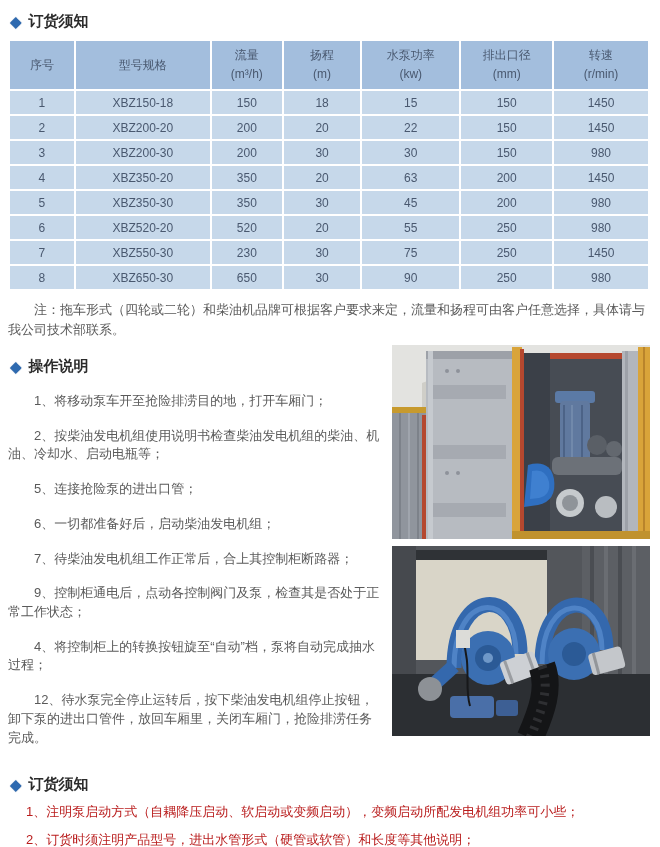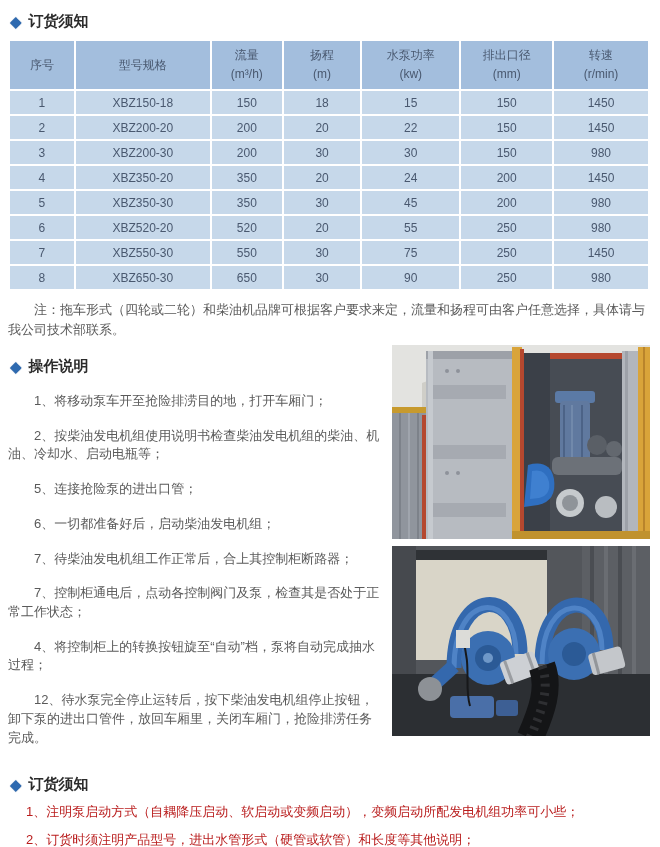--- a/index.html
+++ b/index.html
@@ -140,21 +140,21 @@
           <td>30</td>
           <td>30</td>
           <td>150</td>
           <td>980</td>
       </tr>
       <tr>
         <td>4</td>
           <td>XBZ350-20</td>
           <td>350</td>
           <td>20</td>
-          <td>24</td>
+          <td>63</td>
           <td>200</td>
           <td>1450</td>
       </tr>
       <tr>
         <td>5</td>
           <td>XBZ350-30</td>
           <td>350</td>
           <td>30</td>
           <td>45</td>
           <td>200</td>
@@ -165,21 +165,21 @@
           <td>XBZ520-20</td>
           <td>520</td>
           <td>20</td>
           <td>55</td>
           <td>250</td>
           <td>980</td>
       </tr>
       <tr>
         <td>7</td>
           <td>XBZ550-30</td>
-          <td>550</td>
+          <td>230</td>
           <td>30</td>
           <td>75</td>
           <td>250</td>
           <td>1450</td>
       </tr>
       <tr>
         <td>8</td>
           <td>XBZ650-30</td>
           <td>650</td>
           <td>30</td>
@@ -196,21 +196,21 @@
     <div class="op-left">
       <div class="sec-title">
         <span class="diamond">◆</span>
         <span>操作说明</span>
       </div>
       <p class="op-item">1、将移动泵车开至抢险排涝目的地，打开车厢门；</p>
       <p class="op-item">2、按柴油发电机组使用说明书检查柴油发电机组的柴油、机油、冷却水、启动电瓶等；</p>
       <p class="op-item">5、连接抢险泵的进出口管；</p>
       <p class="op-item">6、一切都准备好后，启动柴油发电机组；</p>
       <p class="op-item">7、待柴油发电机组工作正常后，合上其控制柜断路器；</p>
-      <p class="op-item">7、控制柜通电后，点动各控制阀门及泵，检查其是否处于正常工作状态；</p>
+      <p class="op-item">9、控制柜通电后，点动各控制阀门及泵，检查其是否处于正常工作状态；</p>
       <p class="op-item">4、将控制柜上的转换按钮旋至“自动”档，泵将自动完成抽水过程；</p>
       <p class="op-item">12、待水泵完全停止运转后，按下柴油发电机组停止按钮，卸下泵的进出口管件，放回车厢里，关闭车厢门，抢险排涝任务完成。</p>
     </div>
 
     <div class="photos">
 
       <svg class="photo" width="258" height="194" viewBox="0 0 258 194">
         <rect width="258" height="194" fill="#e3e3e0"></rect>
 
         <polygon points="30,38 85,28 85,70 30,76" fill="#dddcd6"></polygon>

